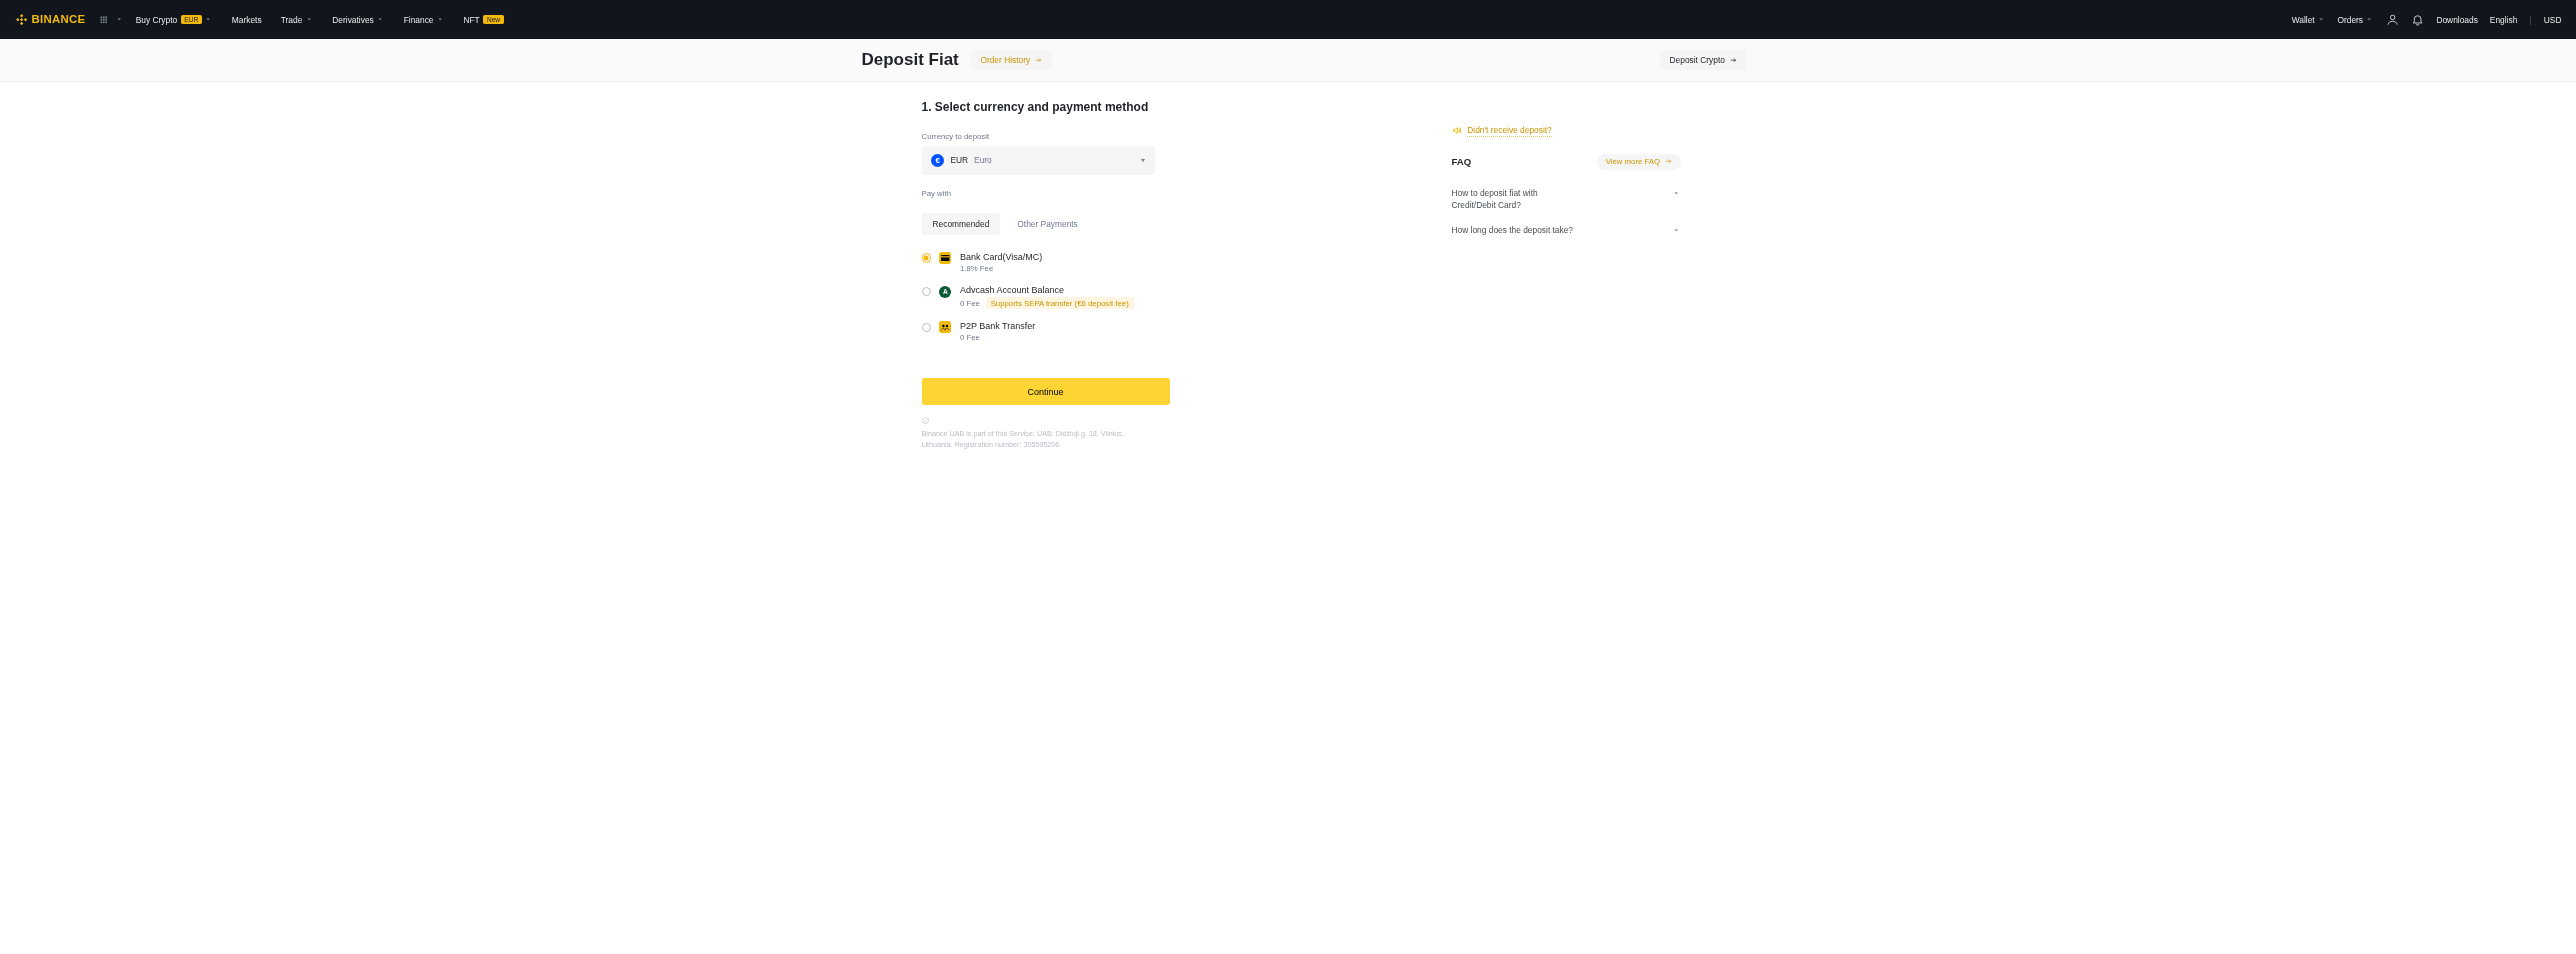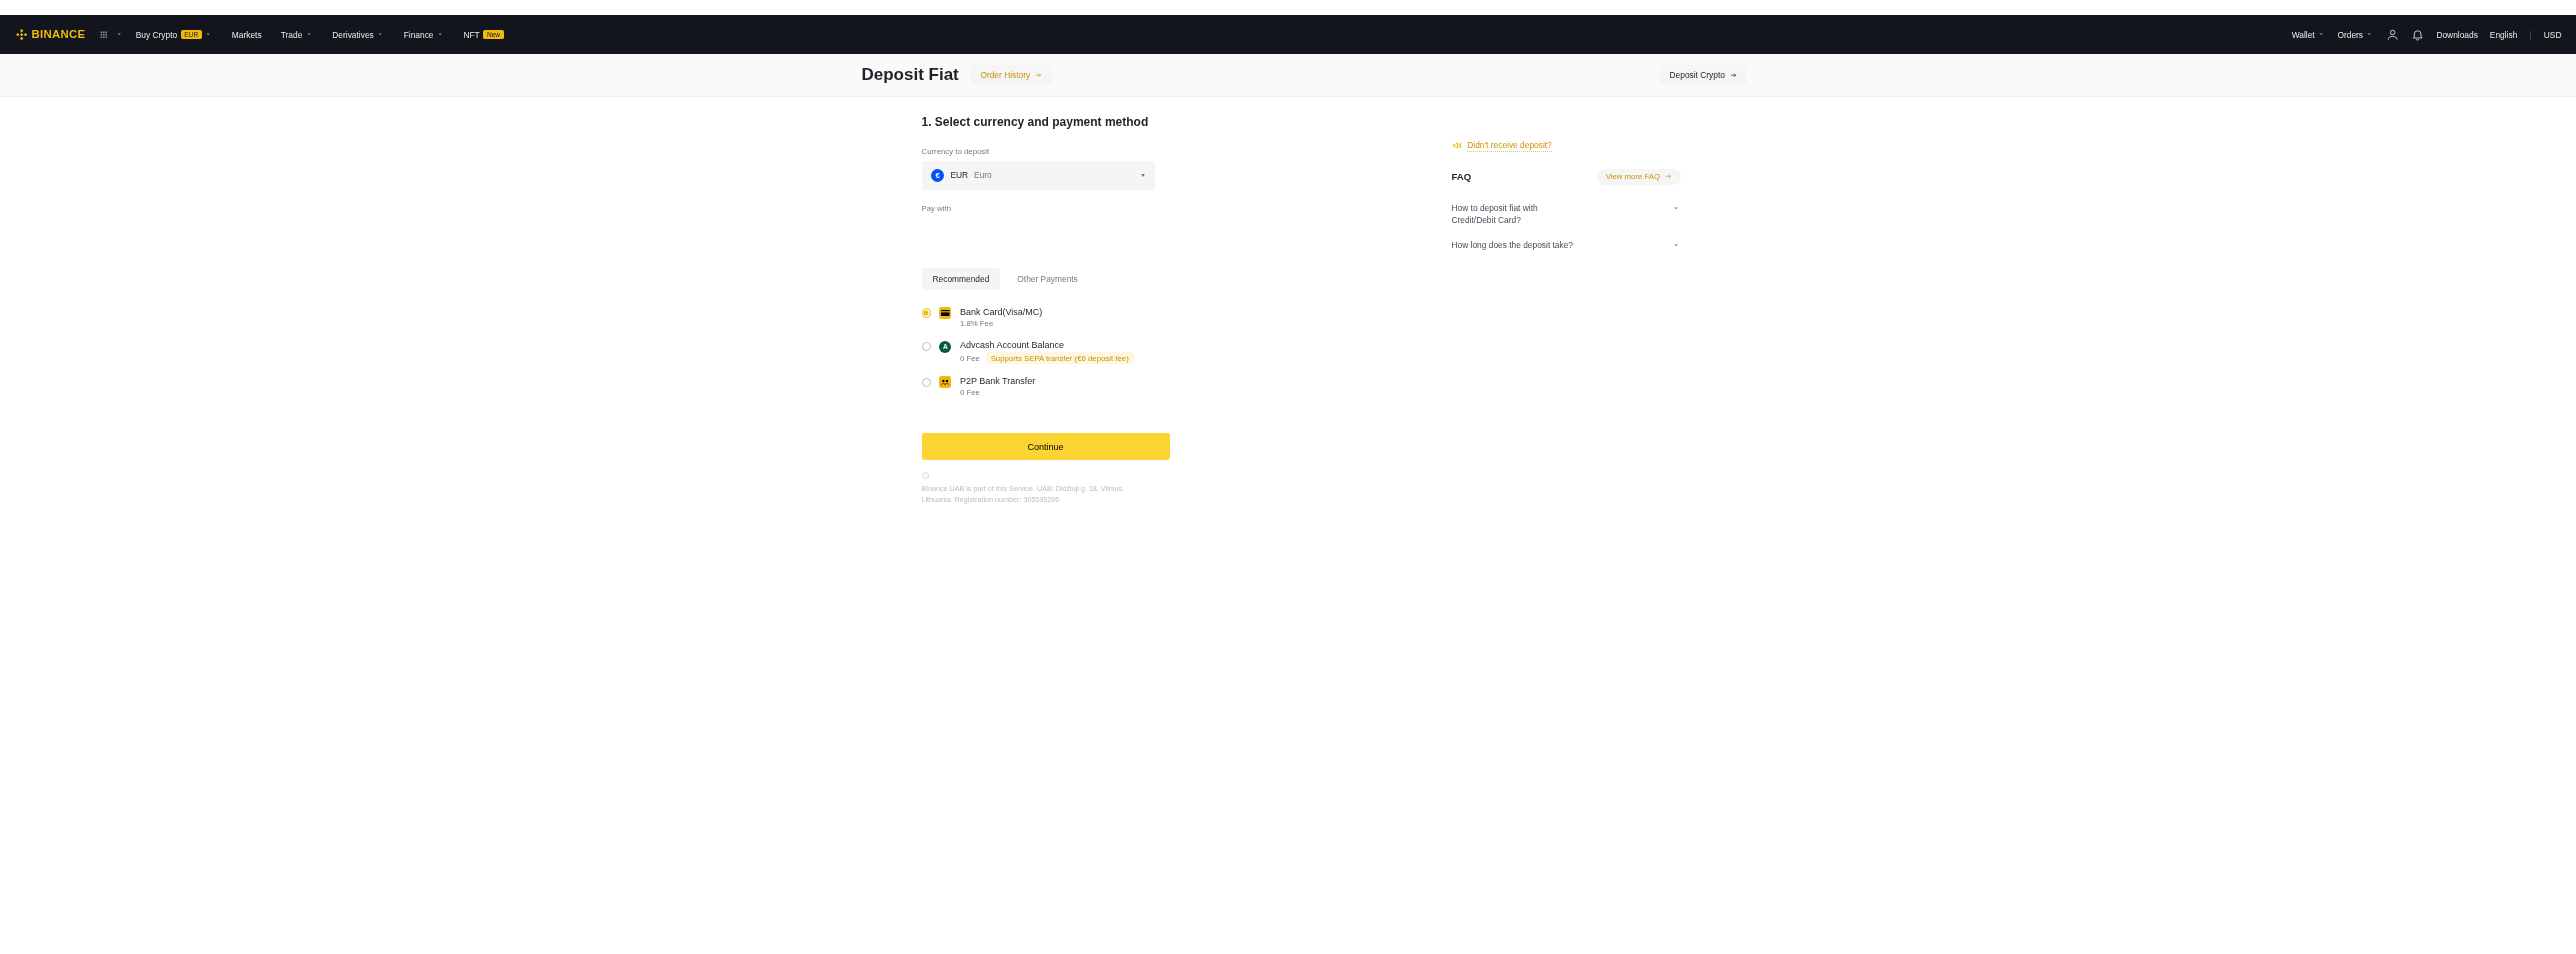--- a/index.html
+++ b/index.html
@@ -1,17 +1,17 @@
 <!DOCTYPE html>
 <html style="font-size:9.6px"><head>
 <meta charset="utf-8">
 <style>
 * { margin: 0; padding: 0; box-sizing: border-box; font-family: -apple-system, BlinkMacSystemFont, "Segoe UI", Helvetica, Arial, sans-serif; }
 body { background: #fff; color: #1e2329; }
-.header { background: #12161c; height: 39px; display: flex; align-items: center; padding: 0 14.5px; justify-content: space-between; margin-top: 15px; }
+.header { background: #12161c; height: 39px; display: flex; align-items: center; padding: 0 14.5px; justify-content: space-between; }
 .header-left { display: flex; align-items: center; gap: 4.8px; }
 .header-right { display: flex; align-items: center; gap: 12px; }
 .logo { display: flex; align-items: center; gap: 3.6px; color: #f0b90b; font-weight: 600; font-size: 11.4px; letter-spacing: 0.3px; }
 .logo svg { width: 13.3px; height: 13.3px; }
 .grid-icon { width: 9.6px; height: 9.6px; fill: #848e9c; cursor: pointer; margin-left: 8.4px; margin-right: 2.4px; }
 .nav-item { color: #eaecef; font-size: 8.4px; padding: 0 7.2px; display: inline-flex; align-items: center; gap: 2.4px; cursor: pointer; height: 51px; }
 .badge { background: #f0b90b; color: #181a20; font-size: 6.6px; font-weight: 500; padding: 0.6px 3.6px; border-radius: 1.8px; margin-left: 1.2px; }
 .badge-new { background: #f0b90b; }
 .chev { width: 8.4px; height: 8.4px; fill: #848e9c; }
 .hdr-icon { width: 13.3px; height: 13.3px; stroke: #eaecef; fill: none; stroke-width: 1.5; cursor: pointer; }
@@ -29,21 +29,21 @@
 .right-col { width: 229px; padding-top: 25px; }
 .step-title { font-size: 12px; font-weight: 600; margin-bottom: 18px; }
 .field-label { font-size: 7.8px; color: #707a8a; margin-bottom: 4.8px; }
 .currency-select { background: #f5f5f5; border-radius: 2.4px; padding: 7.8px 9.6px; display: flex; align-items: center; justify-content: space-between; cursor: pointer; width: 233px; }
 .currency-left { display: flex; align-items: center; gap: 6px; }
 .currency-icon { width: 13.3px; height: 13.3px; background: #0052ff; border-radius: 50%; color: #fff; display: flex; align-items: center; justify-content: center; font-size: 7.8px; font-weight: 700; }
 .currency-code { font-size: 8.4px; font-weight: 500; }
 .currency-name { font-size: 8.4px; color: #707a8a; }
 .caret { width: 0; height: 0; border-left: 2.4px solid transparent; border-right: 2.4px solid transparent; border-top: 3px solid #707a8a; }
 .tabs { display: flex; gap: 6px; margin-bottom: 11px; margin-top: 14.5px; }
-.tab { padding: 6px 11px; font-size: 8.4px; border-radius: 2.4px; cursor: pointer; color: #707a8a; margin-top: 40px; }
+.tab { padding: 6px 11px; font-size: 8.4px; border-radius: 2.4px; cursor: pointer; color: #707a8a; }
 .tab.active { background: #f5f5f5; color: #1e2329; font-weight: 500; }
 .payment-option { display: flex; align-items: flex-start; gap: 8.4px; padding: 6px 0; cursor: pointer; }
 .radio { width: 9.6px; height: 9.6px; border: 0.9px solid #b7bdc6; border-radius: 50%; margin-top: 1.8px; position: relative; flex-shrink: 0; }
 .radio.checked { border-color: #f0b90b; }
 .radio.checked::after { content: ''; width: 4.8px; height: 4.8px; background: #f0b90b; border-radius: 50%; position: absolute; top: 50%; left: 50%; transform: translate(-50%,-50%); }
 .pay-icon { width: 12px; height: 12px; border-radius: 2.4px; display: flex; align-items: center; justify-content: center; font-size: 6.6px; flex-shrink: 0; margin-top: 0.6px; }
 .pay-icon.card { background: #f0b90b; color: #000; }
 .pay-icon.advcash { background: #0a5c36; color: #fff; border-radius: 50%; font-weight: 700; }
 .pay-icon.p2p { background: #f0b90b; color: #000; }
 .pay-body { flex: 1; }

